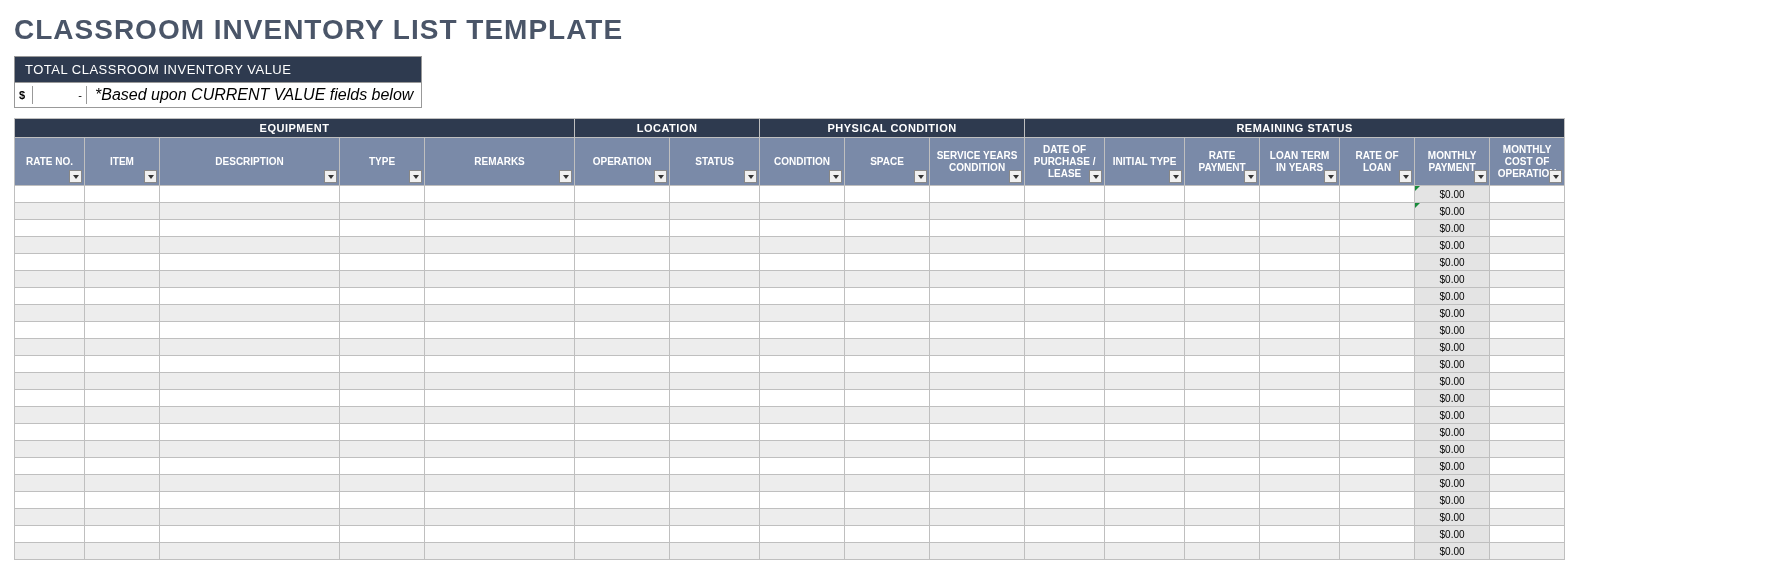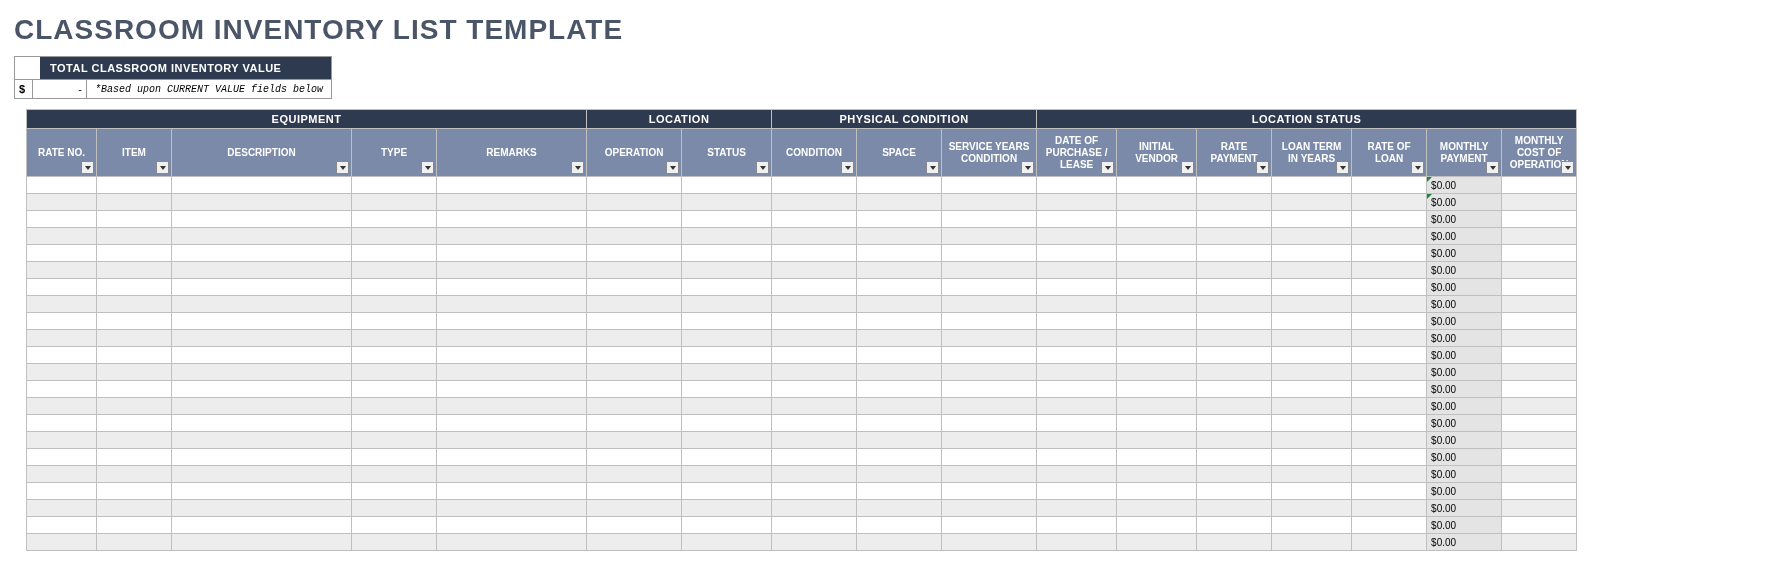--- a/index.html
+++ b/index.html
@@ -20,25 +20,24 @@
   }
   .total-box {
     display: inline-block;
     border: 1px solid #999;
     margin-bottom: 10px;
     margin-left: 4px;
   }
   .total-box-header {
     background: #2e3a4f;
     color: #fff;
-    font-weight: bold;
-    font-size: 11px;
+    font-weight: normal;
+    font-size: 13px;
     padding: 5px 10px;
     letter-spacing: 0.5px;
-    margin-left: 25px;
   }
   .total-box-body {
     display: flex;
     align-items: center;
     background: #fff;
     border-top: 1px solid #999;
   }
   .total-currency {
     width: 18px;
     padding: 3px 4px;
@@ -47,29 +46,28 @@
   }
   .total-value {
     width: 54px;
     padding: 3px 4px;
     text-align: right;
     border-right: 1px solid #999;
   }
   .total-note {
     padding: 3px 8px;
     font-style: italic;
-    font-size: 10px;
-    font-family: Liberation Mono, monospace;
+    font-size: 16px;
   }
 
   .sheet {
     border-collapse: collapse;
     width: 1464px;
     table-layout: fixed;
-    margin-left: 16px;
+    margin-left: 4px;
   }
   .sheet th, .sheet td {
     border: 1px solid #bfbfbf;
     padding: 0;
     overflow: hidden;
   }
   .group-row th {
     background: #2e3a4f;
     color: #fff;
     font-weight: bold;
@@ -110,21 +108,21 @@
     border-top: 4px solid #333;
   }
   .data-row td {
     height: 17px;
     font-size: 10px;
     padding: 0 4px;
   }
   .data-row.even td { background: #fff; }
   .data-row.odd  td { background: #ededed; }
   .money-cell {
-    text-align: left;
+    text-align: center;
     background: #e4e4e4 !important;
     position: relative;
   }
   .money-cell .tri {
     position: absolute;
     left: 0; top: 0;
     width: 0; height: 0;
     border-top: 5px solid #178a3a;
     border-right: 5px solid transparent;
   }
@@ -182,35 +180,35 @@
       <col class="c-loan">
       <col class="c-rate">
       <col class="c-month">
       <col class="c-opcost">
   </colgroup>
   <thead>
     <tr class="group-row" id="group-row">
         <th colspan="5">EQUIPMENT</th>
         <th colspan="2">LOCATION</th>
         <th colspan="3">PHYSICAL CONDITION</th>
-        <th colspan="7">LOCATION STATUS</th>
+        <th colspan="7">REMAINING STATUS</th>
       </tr>
     <tr class="col-row" id="col-row">
         <th><span>RATE NO.</span><div class="filter-icon"></div></th>
         <th><span>ITEM</span><div class="filter-icon"></div></th>
         <th><span>DESCRIPTION</span><div class="filter-icon"></div></th>
         <th><span>TYPE</span><div class="filter-icon"></div></th>
         <th><span>REMARKS</span><div class="filter-icon"></div></th>
         <th><span>OPERATION</span><div class="filter-icon"></div></th>
         <th><span>STATUS</span><div class="filter-icon"></div></th>
         <th><span>CONDITION</span><div class="filter-icon"></div></th>
         <th><span>SPACE</span><div class="filter-icon"></div></th>
         <th><span>SERVICE YEARS CONDITION</span><div class="filter-icon"></div></th>
         <th><span>DATE OF PURCHASE / LEASE</span><div class="filter-icon"></div></th>
-        <th><span>INITIAL VENDOR</span><div class="filter-icon"></div></th>
+        <th><span>INITIAL TYPE</span><div class="filter-icon"></div></th>
         <th><span>RATE PAYMENT</span><div class="filter-icon"></div></th>
         <th><span>LOAN TERM IN YEARS</span><div class="filter-icon"></div></th>
         <th><span>RATE OF LOAN</span><div class="filter-icon"></div></th>
         <th><span>MONTHLY PAYMENT</span><div class="filter-icon"></div></th>
         <th><span>MONTHLY COST OF OPERATION</span><div class="filter-icon"></div></th>
       </tr>
   </thead>
   <tbody id="data-body">
       <tr class="data-row even">
         <td></td>

